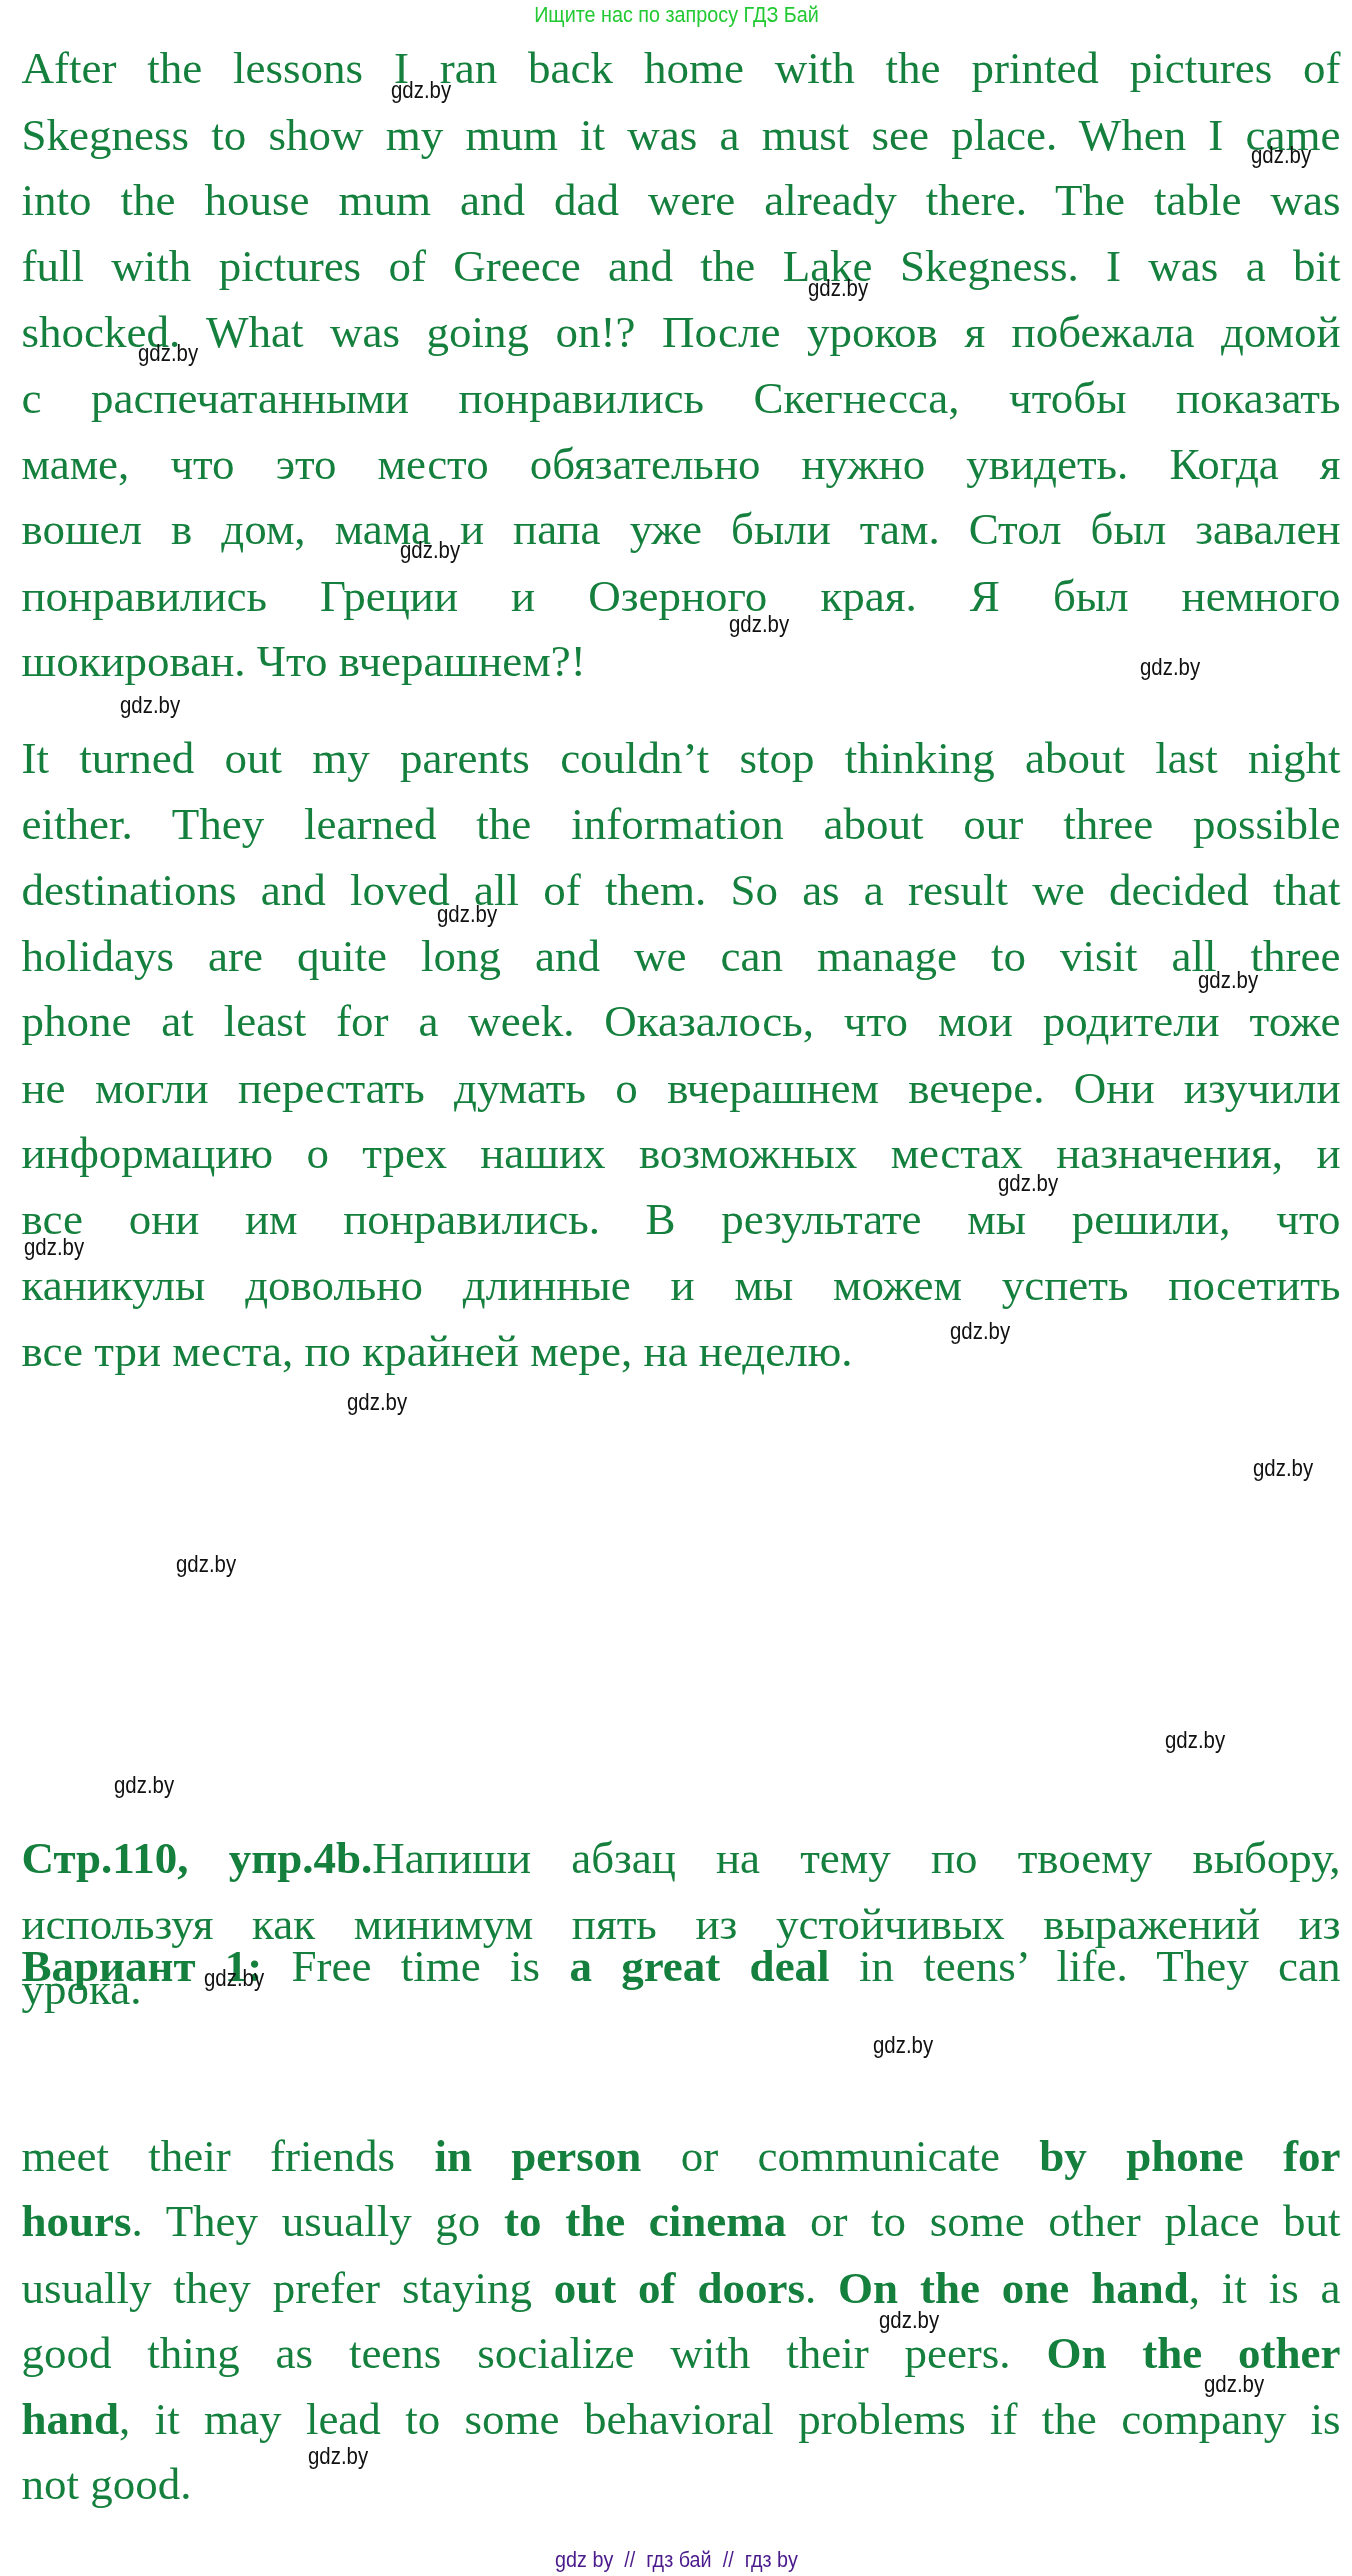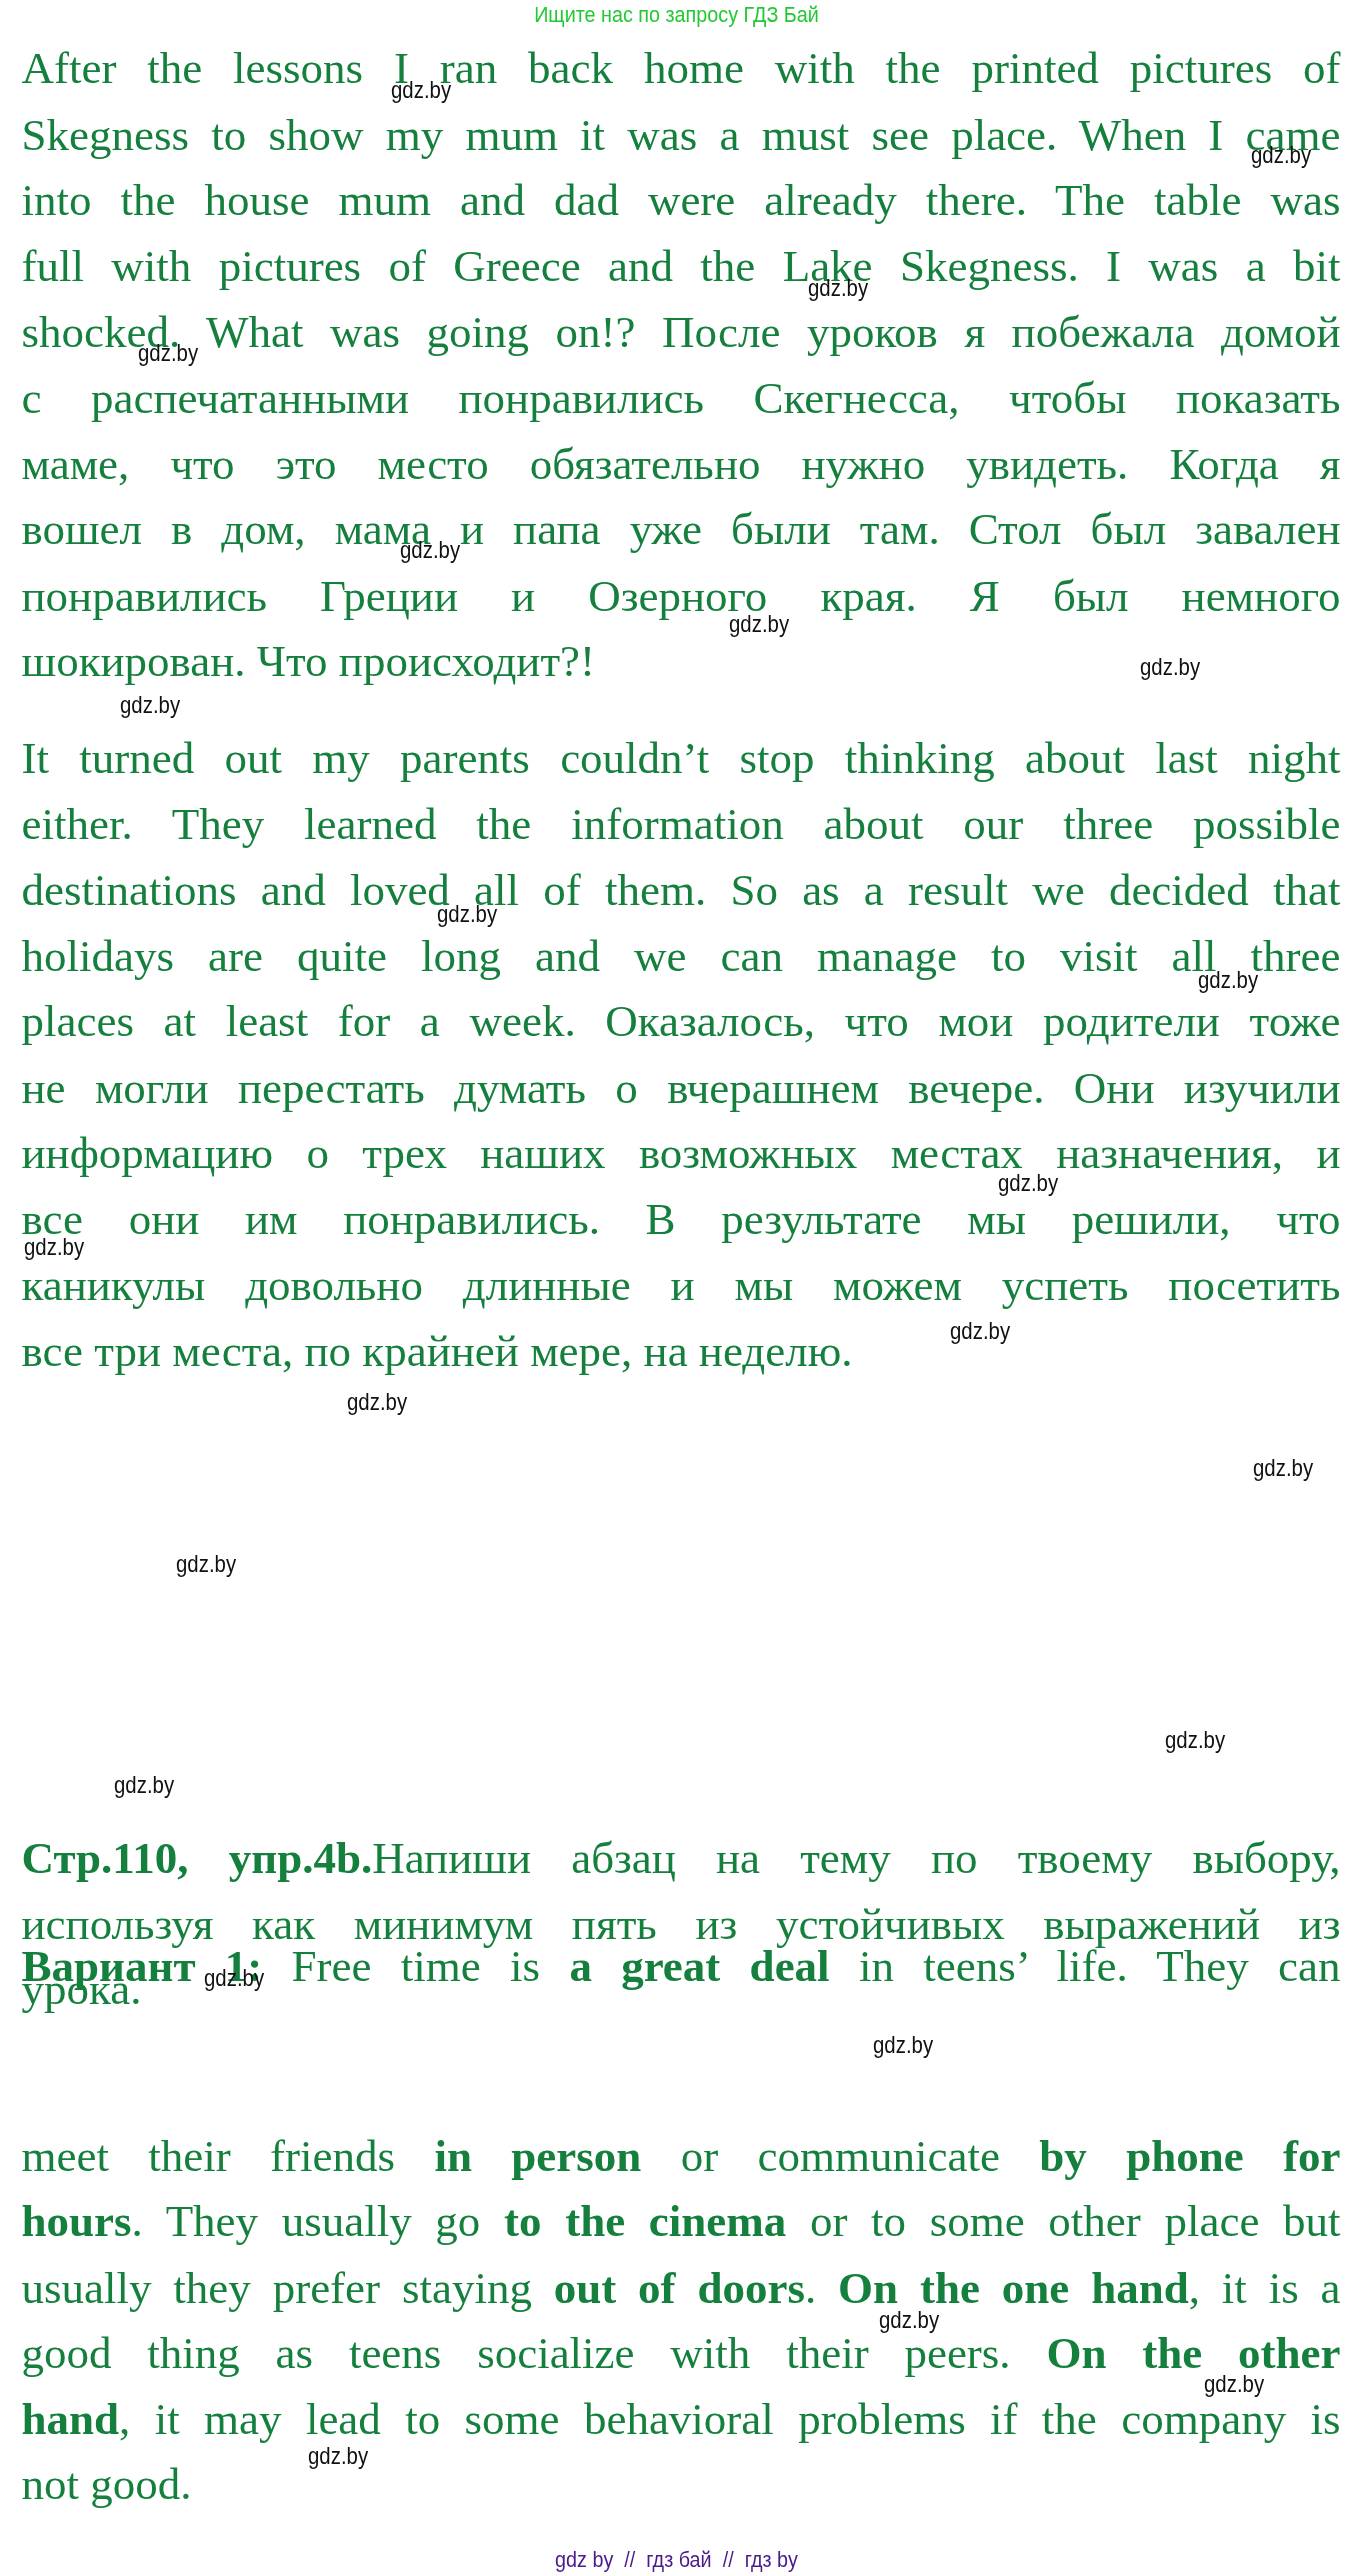--- a/index.html
+++ b/index.html
@@ -36,29 +36,29 @@
 <div>
   <div class="ln" style="top:46px">After the lessons I ran back home with the printed pictures of</div>
   <div class="ln" style="top:113px">Skegness to show my mum it was a must see place. When I came</div>
   <div class="ln" style="top:178px">into the house mum and dad were already there. The table was</div>
   <div class="ln" style="top:244px">full with pictures of Greece and the Lake Skegness. I was a bit</div>
   <div class="ln" style="top:310px">shocked. What was going on!? После уроков я побежала домой</div>
   <div class="ln" style="top:376px">с распечатанными понравились Скегнесса, чтобы показать</div>
   <div class="ln" style="top:442px">маме, что это место обязательно нужно увидеть. Когда я</div>
   <div class="ln" style="top:507px">вошел в дом, мама и папа уже были там. Стол был завален</div>
   <div class="ln" style="top:574px">понравились Греции и Озерного края. Я был немного</div>
-  <div class="ln last" style="top:639px">шокирован. Что происходит?!</div>
+  <div class="ln last" style="top:639px">шокирован. Что вчерашнем?!</div>
 </div>
 
 <div>
   <div class="ln" style="top:736px">It turned out my parents couldn’t stop thinking about last night</div>
   <div class="ln" style="top:802px">either. They learned the information about our three possible</div>
   <div class="ln" style="top:868px">destinations and loved all of them. So as a result we decided that</div>
   <div class="ln" style="top:934px">holidays are quite long and we can manage to visit all three</div>
-  <div class="ln" style="top:999px">places at least for a week. Оказалось, что мои родители тоже</div>
+  <div class="ln" style="top:999px">phone at least for a week. Оказалось, что мои родители тоже</div>
   <div class="ln" style="top:1066px">не могли перестать думать о вчерашнем вечере. Они изучили</div>
   <div class="ln" style="top:1131px">информацию о трех наших возможных местах назначения, и</div>
   <div class="ln" style="top:1197px">все они им понравились. В результате мы решили, что</div>
   <div class="ln" style="top:1263px">каникулы довольно длинные и мы можем успеть посетить</div>
   <div class="ln last" style="top:1329px">все три места, по крайней мере, на неделю.</div>
 </div>
 
 <div>
   <div class="ln" style="top:1836px"><b>Стр.110, упр.4b.</b><span>Напиши абзац на тему по твоему выбору,</span></div>
   <div class="ln" style="top:1902px">используя как минимум пять из устойчивых выражений из</div>

